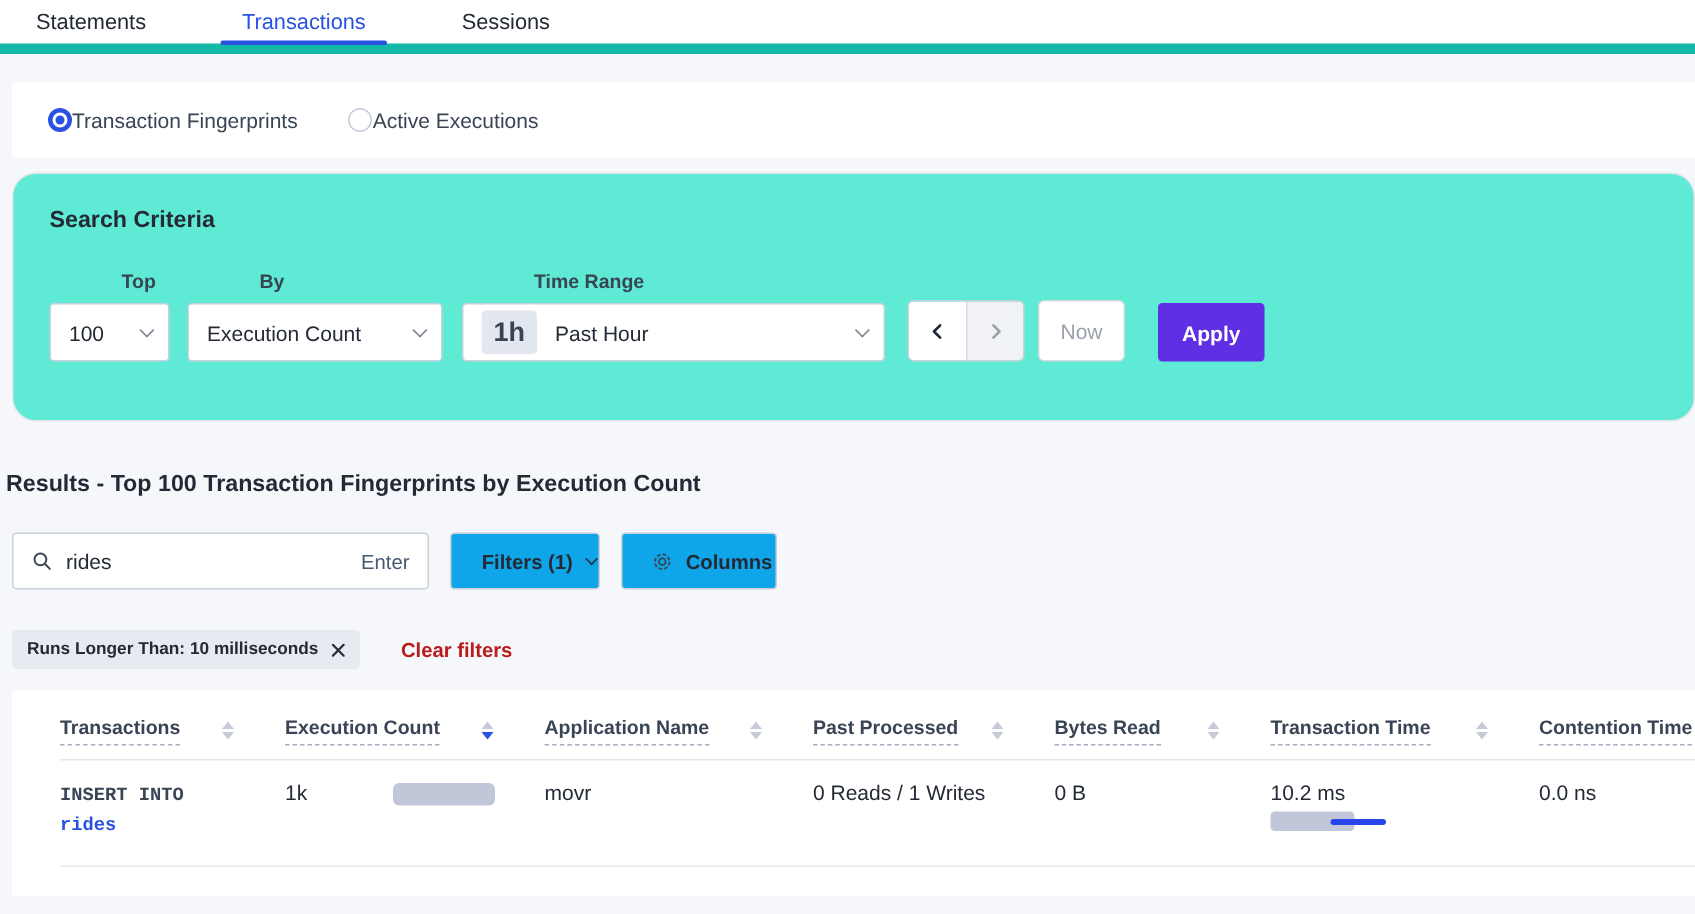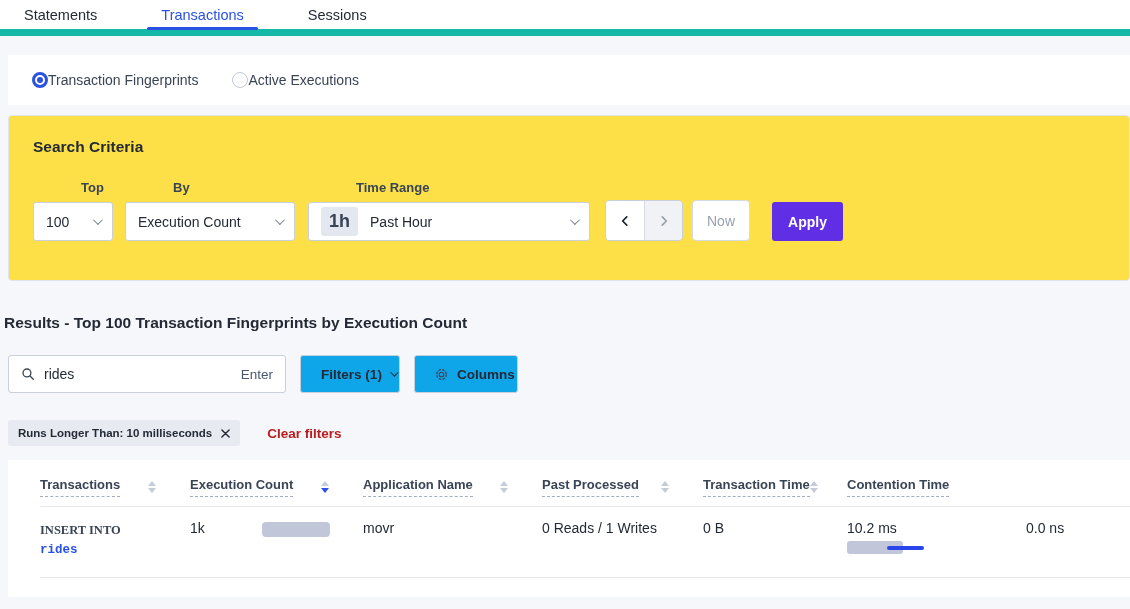--- a/index.html
+++ b/index.html
@@ -68,23 +68,23 @@
     width: 6px; height: 6px;
     transform: translate(-50%, -50%);
     border-radius: 50%;
     background: #2952e3;
   }
   .radio-label { font-size: 14px; color: #394455; }
 
   
   .criteria-card {
     margin: 10px 0 0 8px;
-    background: #fde047;
+    background: #5eead4;
     border: 1px solid #e0e5eb;
-    border-radius: 4px;
+    border-radius: 16px;
     height: 166px;
     padding: 22px 24px 0 24px;
   }
   .criteria-title { font-size: 15.5px; font-weight: bold; color: #242a35; }
   .criteria-form { display: flex; align-items: flex-end; margin-top: 24px; }
   .field-group { display: flex; flex-direction: column; }
   .field-label { font-size: 13px; font-weight: bold; color: #394455; margin-bottom: 7px; margin-left: 48px; }
   .select-box {
     height: 39px;
     border: 1px solid #c9cfdb;
@@ -258,21 +258,21 @@
     width: 0; height: 0;
     border-left: 4px solid transparent;
     border-right: 4px solid transparent;
     border-top: 5px solid #c5cbd9;
   }
   .caret-down.active { border-top-color: #2952e3; }
 
   .trow { padding-top: 13px; padding-bottom: 17px; border-bottom: 1px solid #e4e8ee; }
   .td { font-size: 14px; color: #242a35; }
   .sql {
-    font-family: Liberation Serif, serif;
+    font-family: Liberation Mono, monospace;
     font-size: 12.5px;
     line-height: 20px;
     font-weight: bold;
     color: #394455;
     white-space: pre;
   }
   .sql-link {
     font-family: "Liberation Mono", "DejaVu Sans Mono", monospace;
     font-size: 12.5px;
     line-height: 20px;
@@ -439,20 +439,27 @@
         </span>
     </div>
     <div class="th">
       <span class="th-label">Past Processed</span>
       <span class="sort-icon">
           <span class="caret-up"></span>
           <span class="caret-down"></span>
         </span>
     </div>
     <div class="th">
+      <span class="th-label">Bytes Read</span>
+      <span class="sort-icon">
+          <span class="caret-up"></span>
+          <span class="caret-down"></span>
+        </span>
+    </div>
+    <div class="th">
       <span class="th-label">Transaction Time</span>
       <span class="sort-icon">
           <span class="caret-up"></span>
           <span class="caret-down"></span>
         </span>
     </div>
     <div class="th">
       <span class="th-label">Contention Time</span>
 
     </div>

